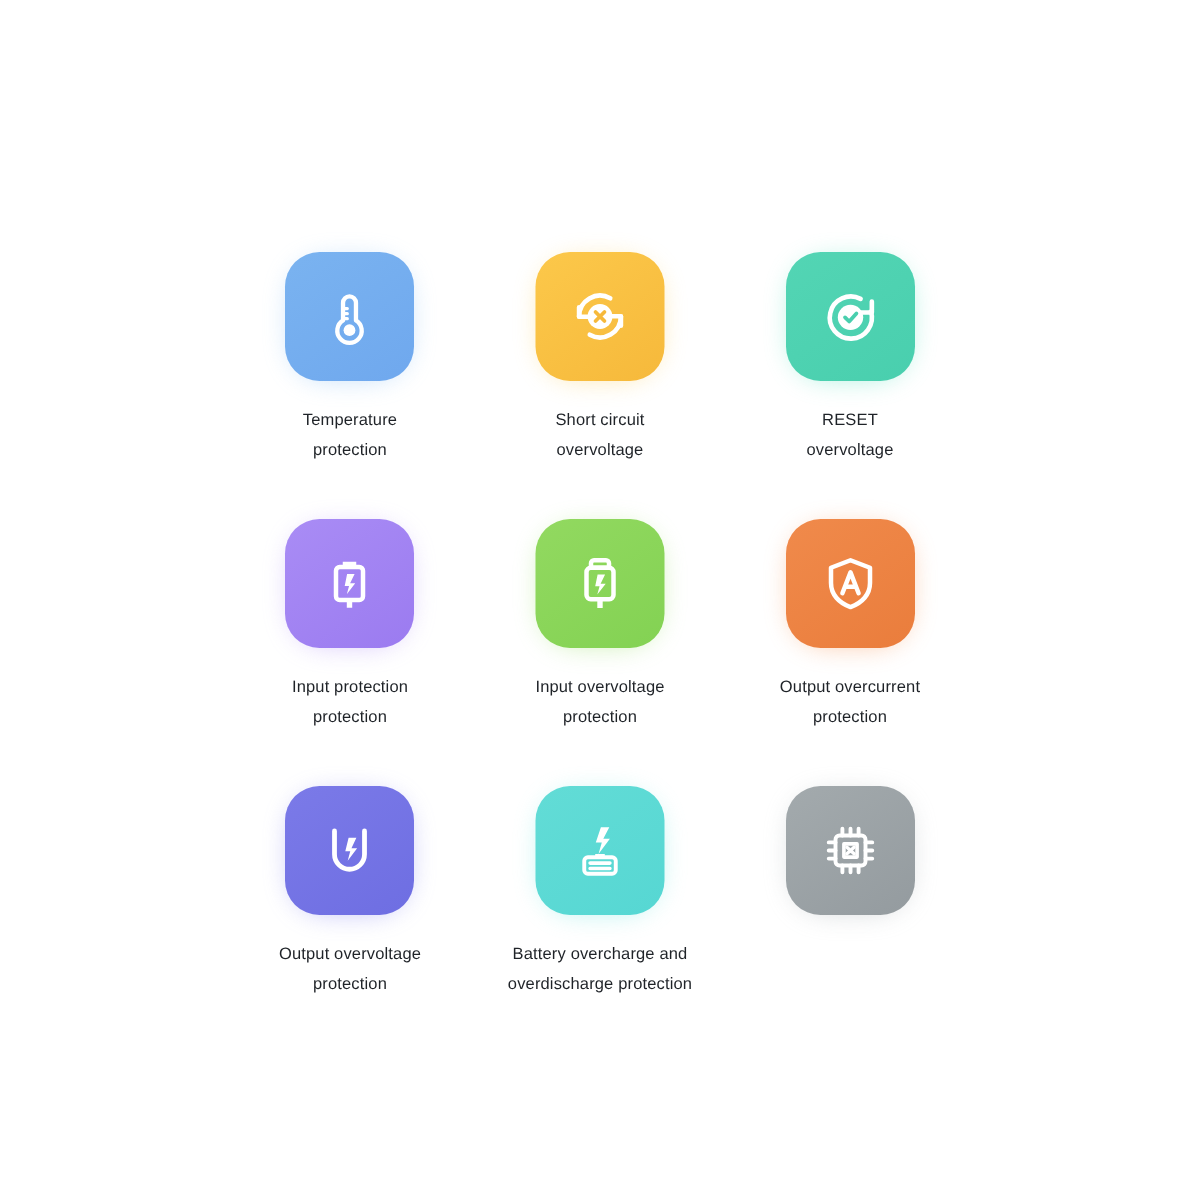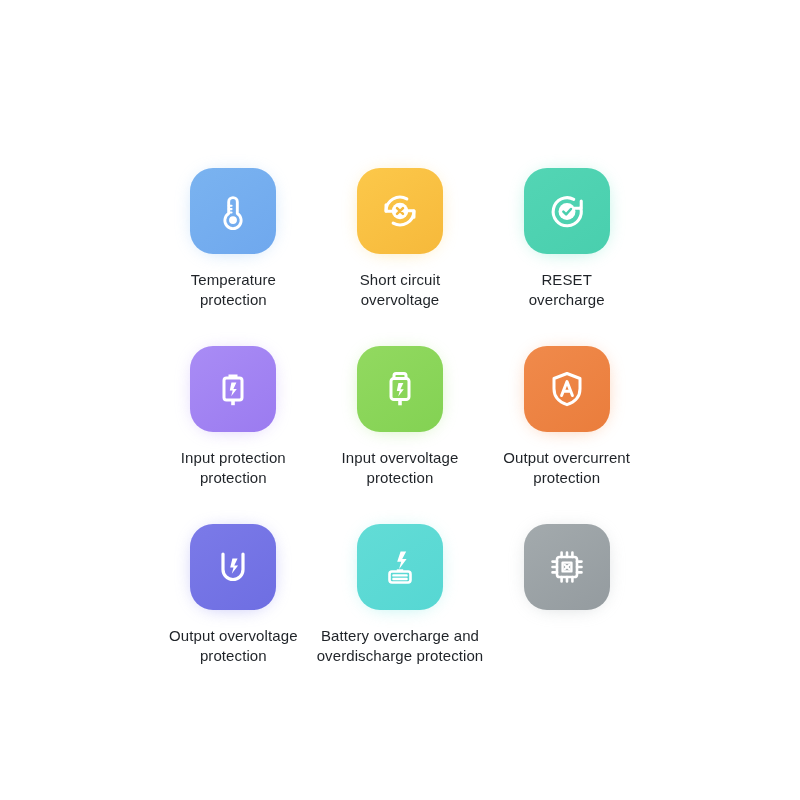--- a/index.html
+++ b/index.html
@@ -70,21 +70,21 @@
     align-items: center;
     justify-content: center;
   }
 
   .tile svg { display: block; }
 
   .caption {
     margin-top: 16px;
     text-align: center;
     color: #1f2328;
-    font-size: 15px;
+    font-size: 11px;
     line-height: 20px;
     letter-spacing: .1px;
     white-space: pre-line;
     font-family: "Liberation Sans", sans-serif;
   }
 </style>
 </head>
 <body>
 
 <div id="board">
@@ -136,21 +136,21 @@
             <svg width="50" height="50" viewBox="0 0 52 52" fill="none" stroke="#ffffff" stroke-width="3.2" stroke-linecap="round" stroke-linejoin="round">
               <path d="M40.2 22.5A14.6 14.6 0 1 1 33 13.8"></path>
               <path d="M40.8 15.6v7.6h-7.6"></path>
               <circle cx="26" cy="26.6" r="8.8" fill="#ffffff" stroke="none"></circle>
               <path d="M22.2 26.6l2.9 2.9 5-5.6" stroke="#49cfae" stroke-width="2.6"></path>
             </svg>
           </span>
         </div>
       </div>
       <div class="caption">RESET
-overcharge</div>
+overvoltage</div>
     </div>
 
     <div class="cell">
       <div class="tile-wrap">
         <div class="tile-glow" style="background:#b79bf8"></div>
         <div class="tile" style="background:linear-gradient(145deg,#a98cf5,#9b7bf0)">
           <span>
             <svg width="48" height="48" viewBox="0 0 48 48" fill="none" stroke="#ffffff" stroke-width="3" stroke-linecap="round" stroke-linejoin="round">
               <path d="M19.5 9.5h9v3.5h-9z" fill="#ffffff" stroke="none"></path>
               <rect x="15" y="13" width="18" height="22" rx="2.5"></rect>

